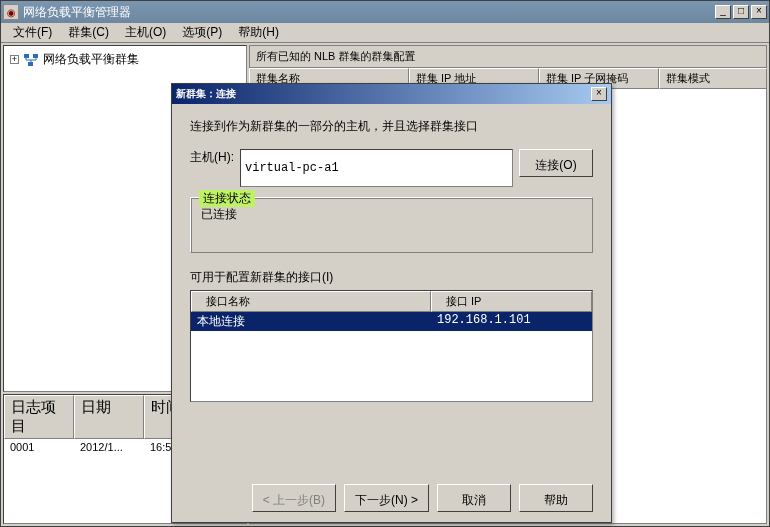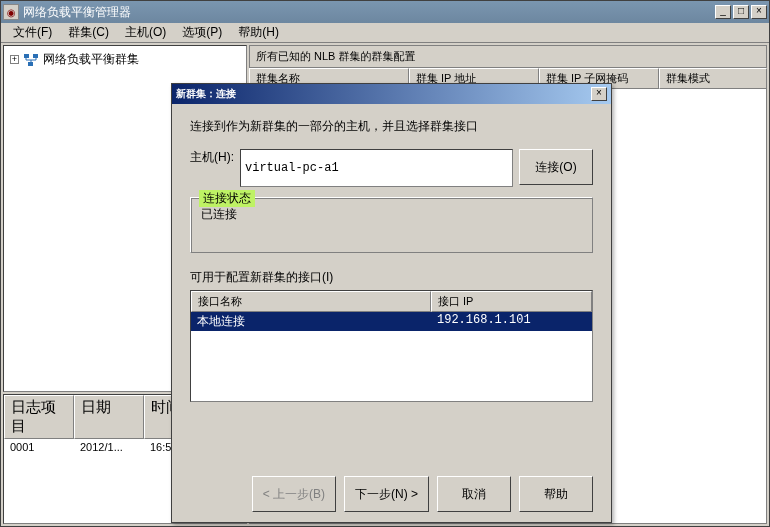--- a/index.html
+++ b/index.html
@@ -202,21 +202,21 @@
   height: 20px;
   padding: 18px 4px;
   font-family: "Courier New", monospace;
   font-size: 12px;
   border: 1px solid #808080;
   border-top-color: #404040;
   border-left-color: #404040;
   background: #fff;
 }
 .btn {
-  height: 36px;
+  height: 28px;
   min-width: 74px;
   padding: 7px 10px;
   background: #d4d0c8;
   border: 1px solid #fff;
   border-right-color: #404040;
   border-bottom-color: #404040;
   font-size: 12px;
   cursor: pointer;
 }
 .btn:disabled { color: #808080; cursor: default; }
@@ -247,21 +247,21 @@
   flex-direction: column;
 }
 .iface-header {
   display: flex;
   background: #d4d0c8;
 }
 .iface-hcol {
   border: 1px solid #fff;
   border-right-color: #808080;
   border-bottom-color: #808080;
-  padding: 2px 6px;
+  padding: 2px 14px;
   font-size: 11px;
 }
 .iface-row {
   display: flex;
   background: #0a246a;
   color: #fff;
 }
 .iface-cell {
   padding: 1px 6px;
   font-family: "Courier New", SimSun, monospace;

